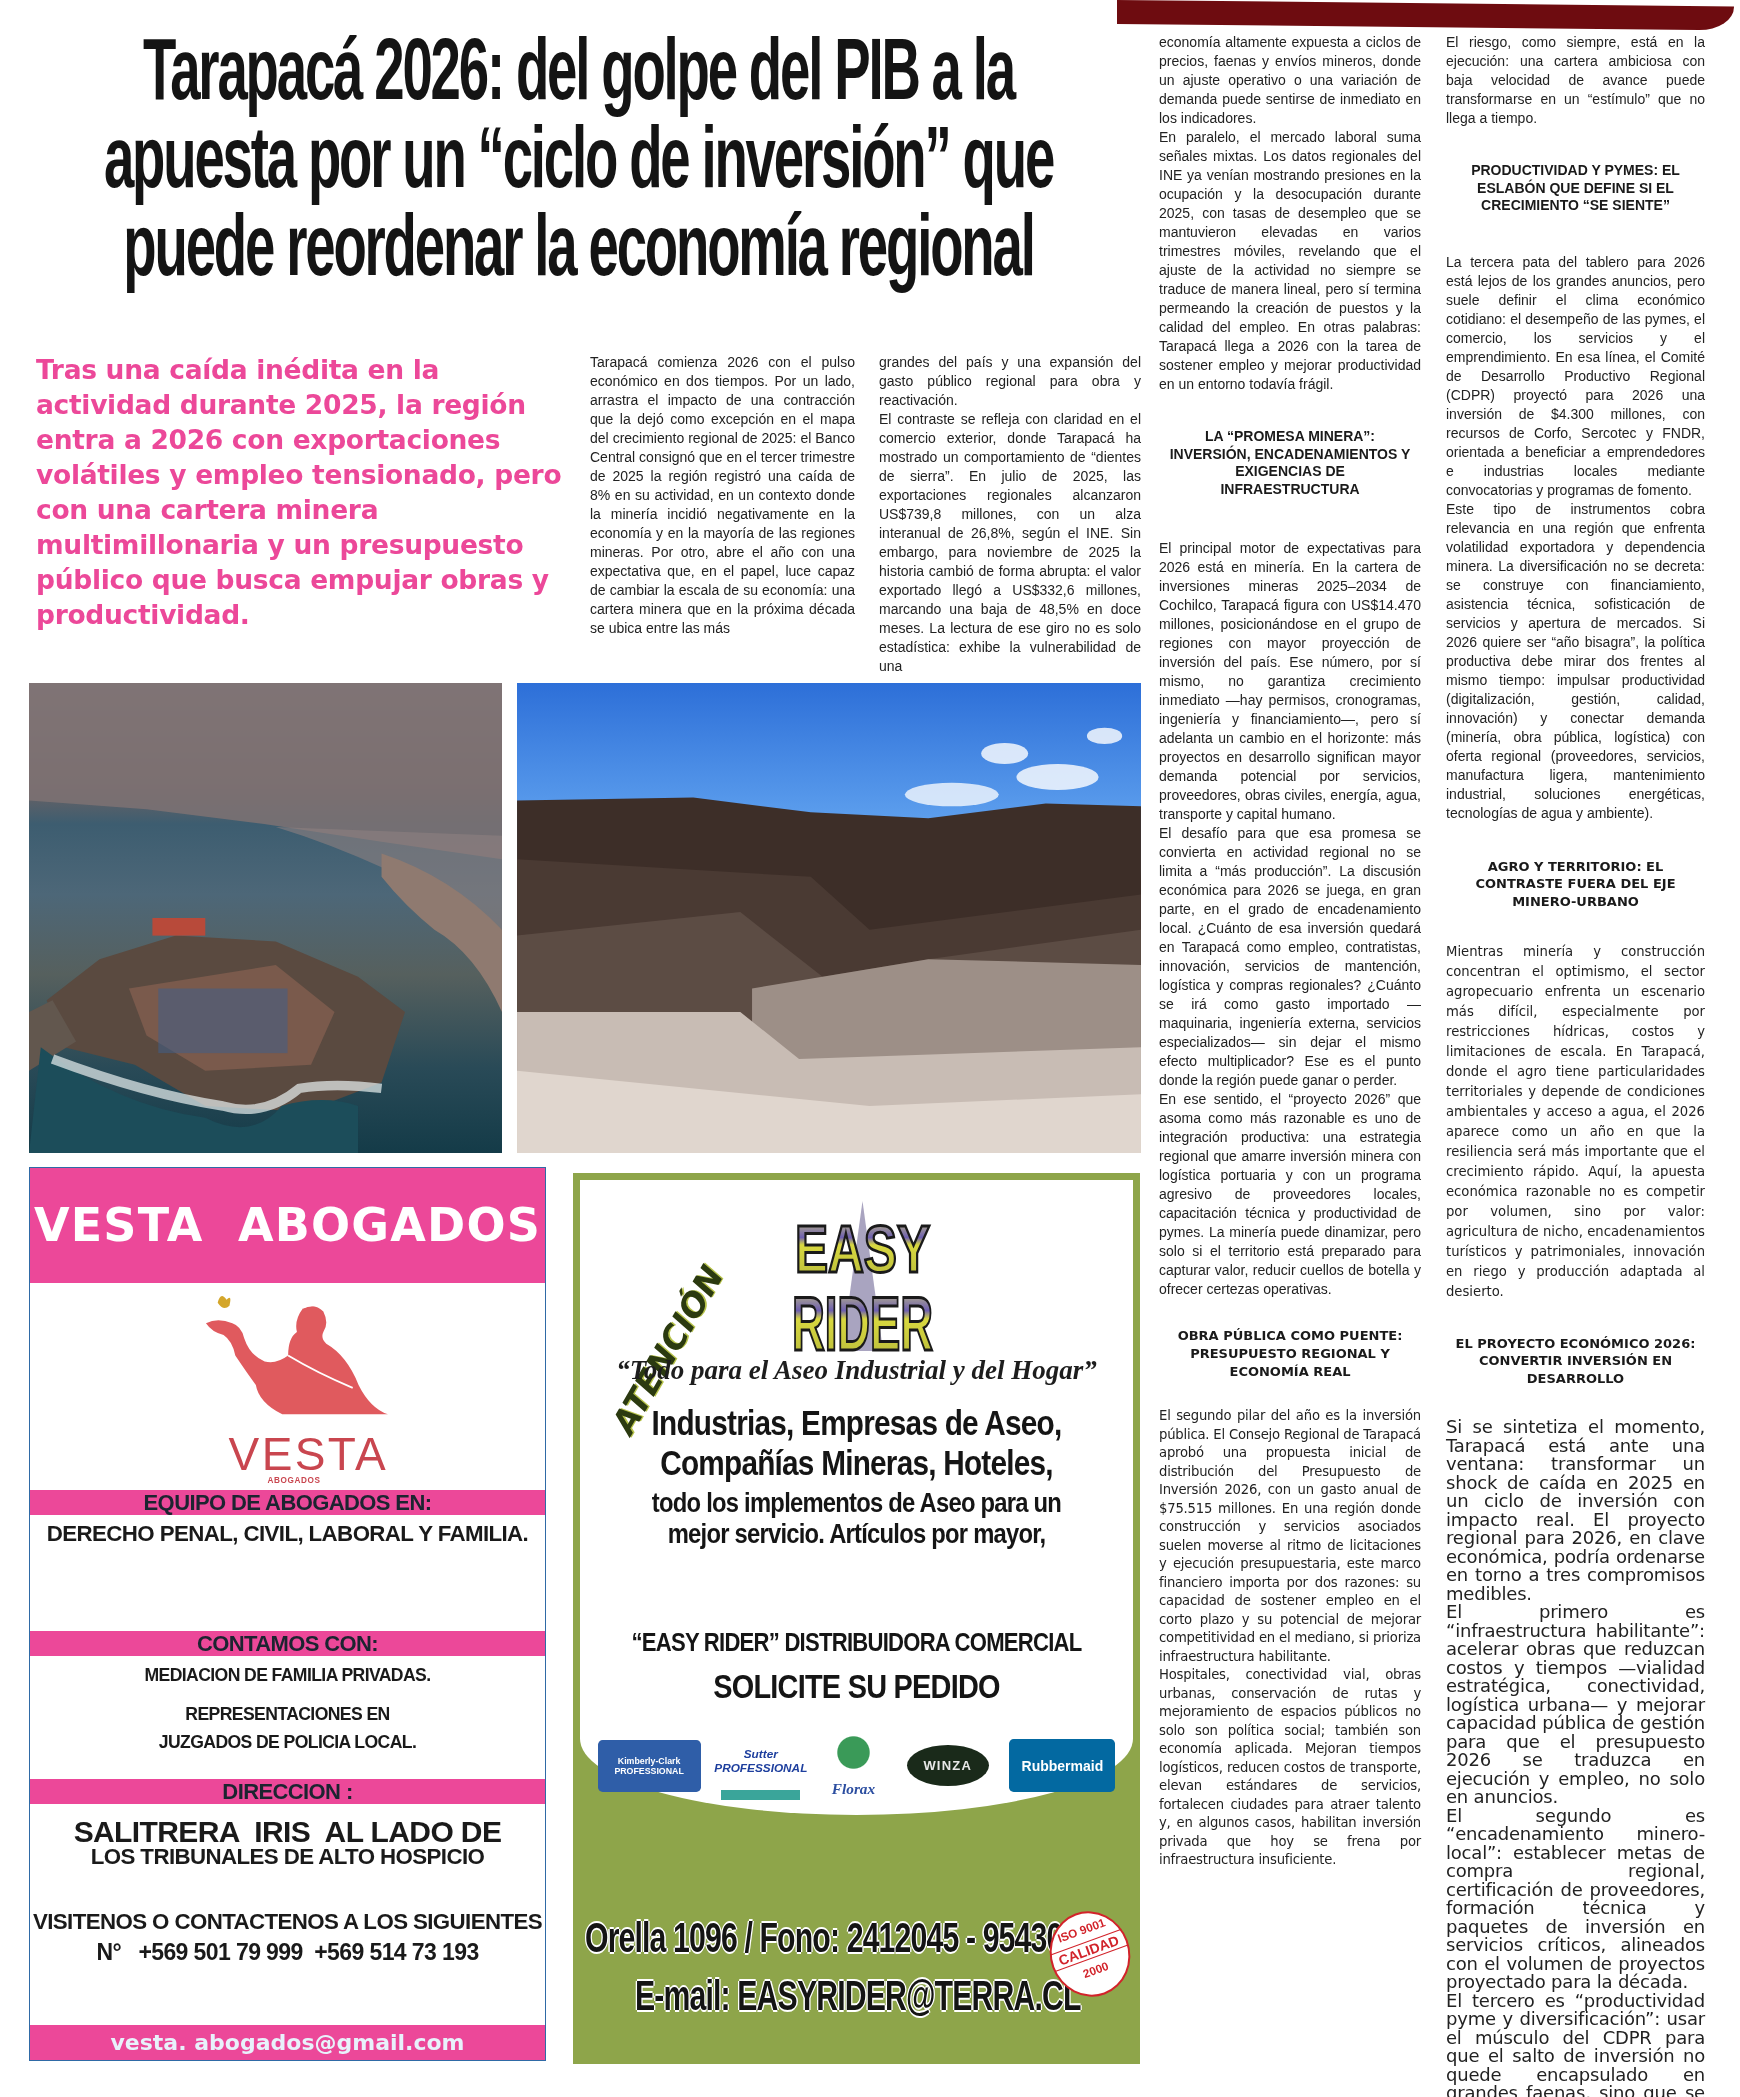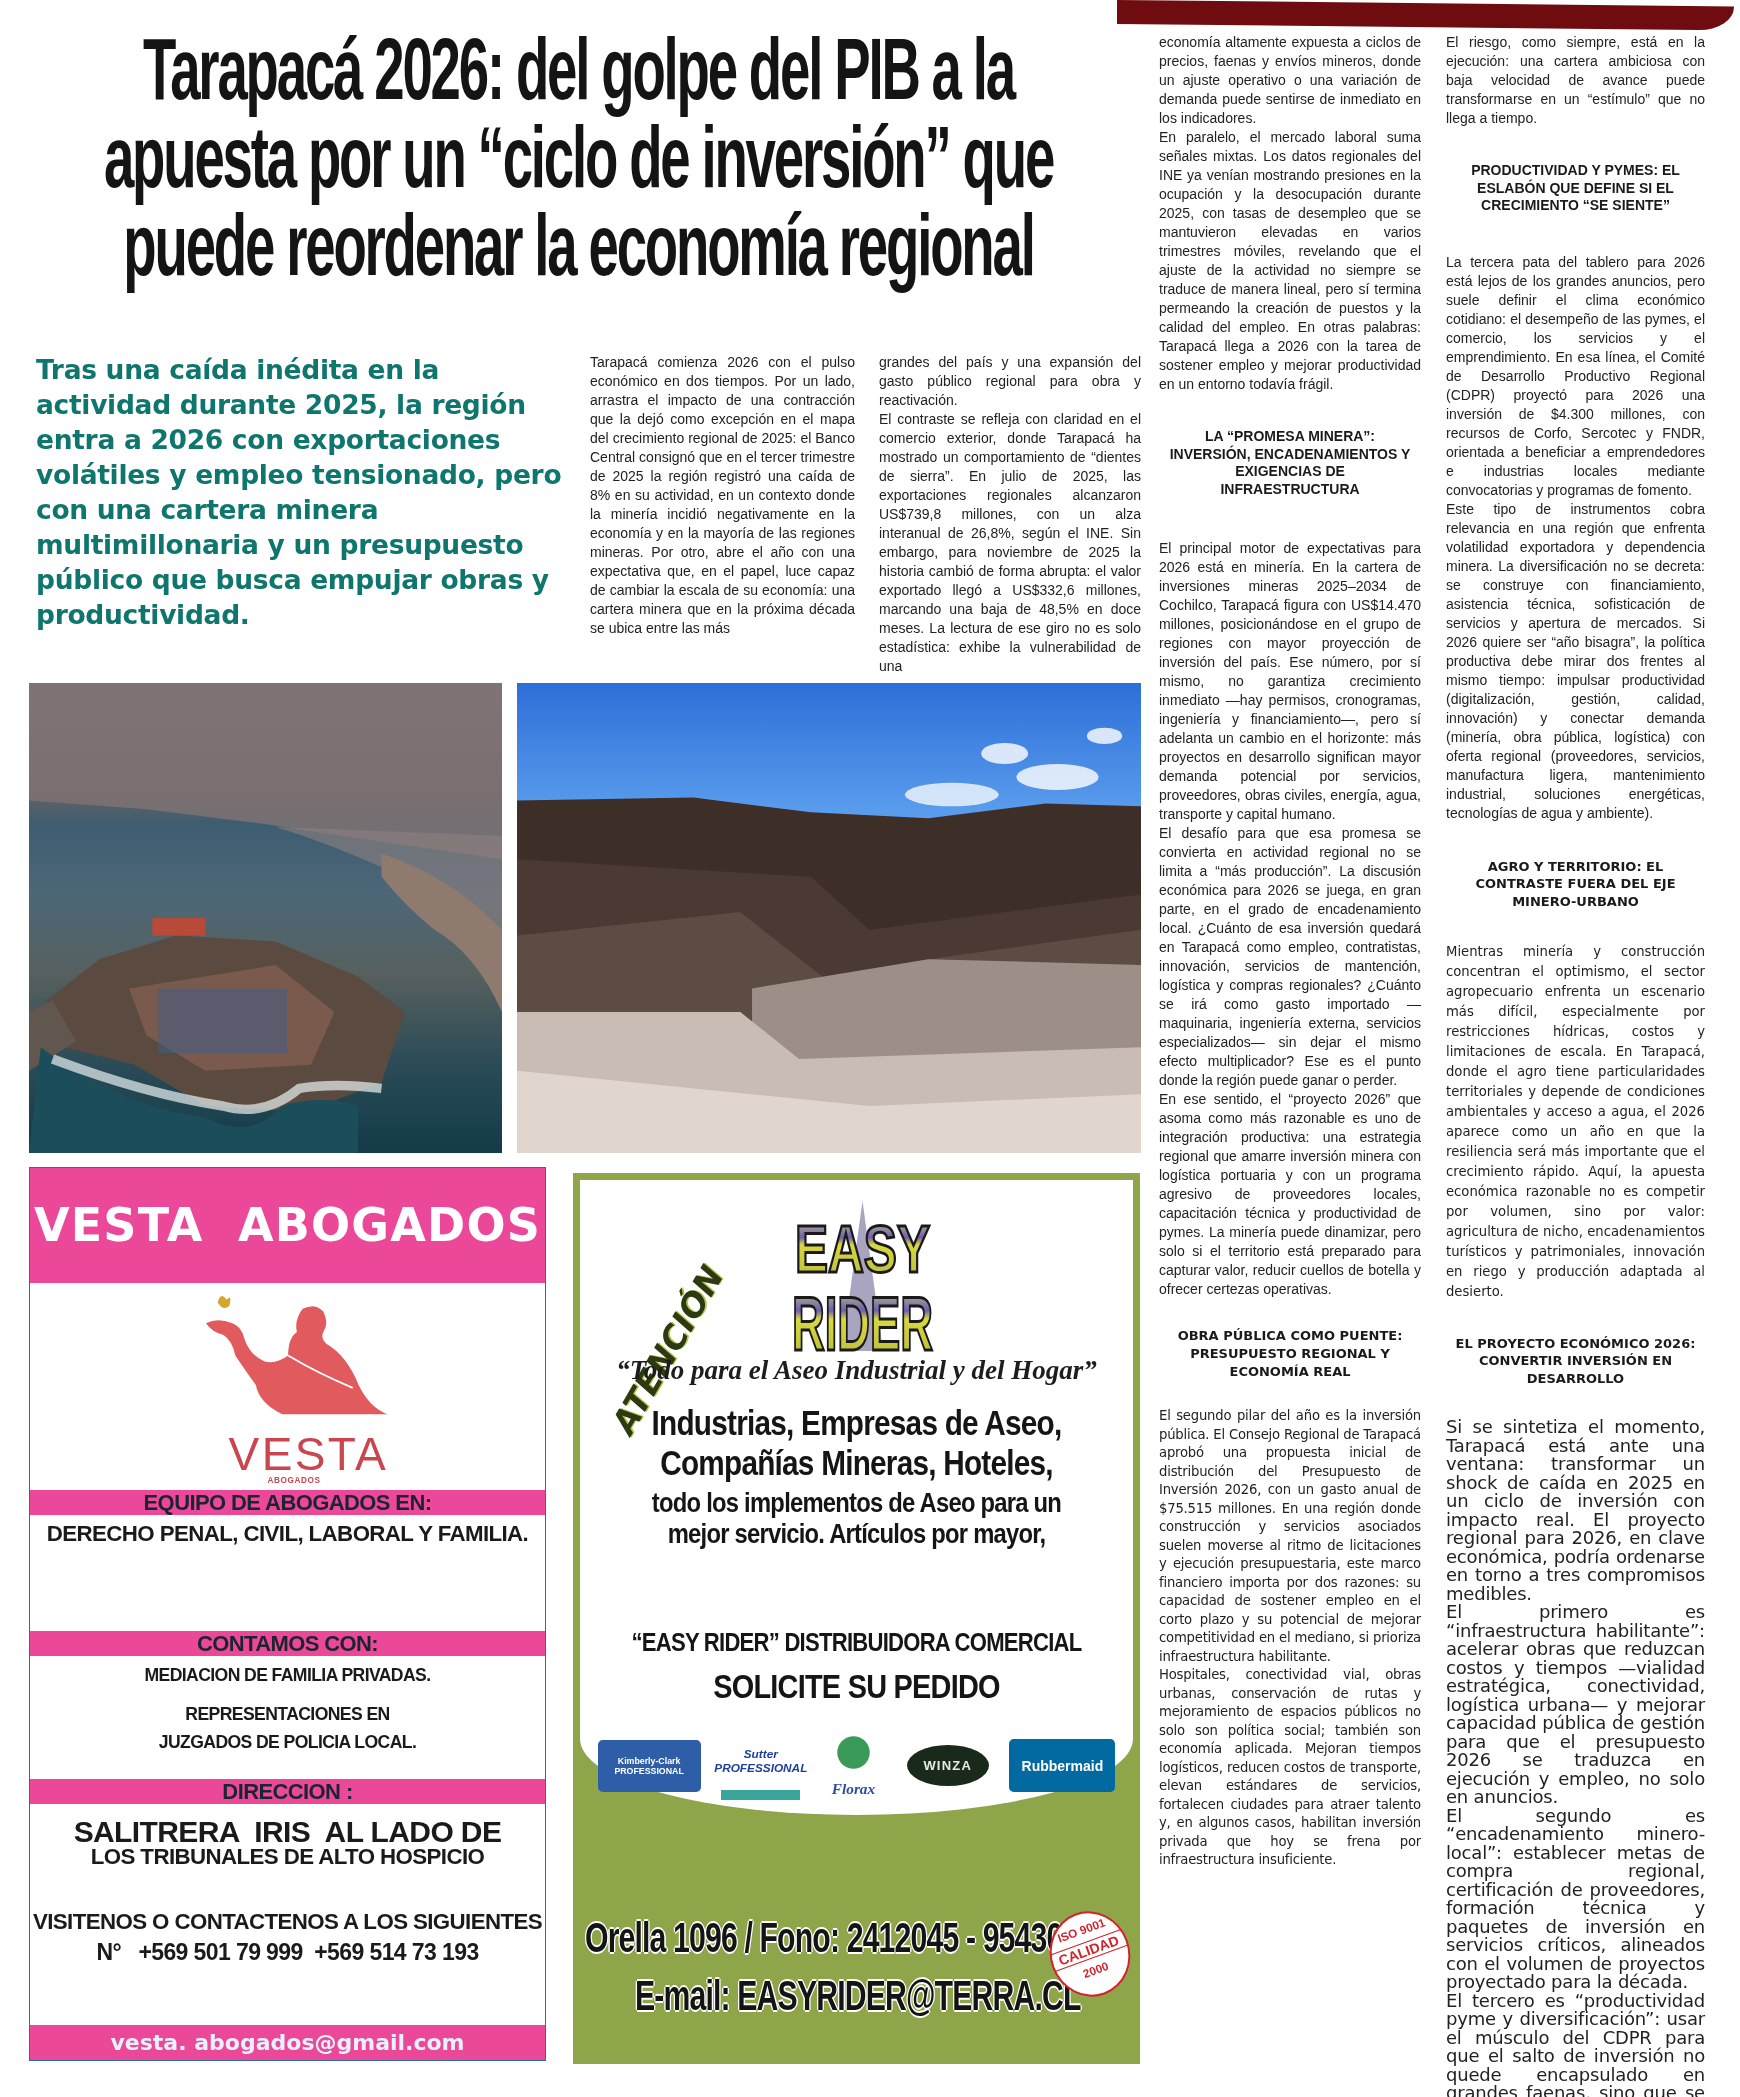--- a/index.html
+++ b/index.html
@@ -1,20 +1,20 @@
 <!DOCTYPE html>
 <html style="font-size:9.4px"><head>
 <meta charset="utf-8">
 <style>
   html, body { margin:0; padding:0; background:#ffffff; }
   body { width:1740px; height:2097px; position:relative; overflow:hidden; color:#1a1a1a; font-family:"Liberation Sans", sans-serif; }
   .abs { position:absolute; }
   .top-banner { left:1117px; top:0; width:617px; height:23.5px; background:#6e0c10; border-bottom-right-radius:35px 23.5px; transform:skewY(0.6deg); transform-origin:left top; }
   .headline { left:29px; top:25px; width:1099px; margin:0; font-family:"Liberation Sans", sans-serif; font-weight:700; font-size:88px; line-height:88px; letter-spacing:-3.5px; text-align:center; color:#141414; transform:scaleX(0.62); transform-origin:center top; width:1775px; left:-309px; }
-  .lead { left:36px; top:352px; width:544px; margin:0; font-family:"DejaVu Sans", sans-serif; font-weight:700; font-size:26.5px; line-height:35px; color:#0f766e; text-align:left; letter-spacing:-0.3px; }
+  .lead { left:36px; top:352px; width:544px; margin:0; font-family:"DejaVu Sans", sans-serif; font-weight:700; font-size:26.5px; line-height:35px; color:#ec4899; text-align:left; letter-spacing:-0.3px; }
   .col { font-family:"Liberation Sans", sans-serif; color:#222; font-size:14px; line-height:19px; text-align:justify; hyphens:auto; }
   .col p { margin:0; }
   .col-a { left:590px; top:353px; width:265px; }
   .col-b { left:879px; top:353px; width:262px; }
   .col-c { left:1159px; top:33px; width:262px; }
   .col-d { left:1446px; top:33px; width:259px; }
   .col h2 { font-family:"Liberation Sans", sans-serif; font-size:14px; line-height:17.6px; font-weight:700; text-align:center; margin:29px 5.9px 29px 5.9px; color:#1a1a1a; }
   .wide { font-family:"DejaVu Sans", sans-serif; font-size:13.2px; line-height:18.5px; letter-spacing:-0.2px; }
 
   

